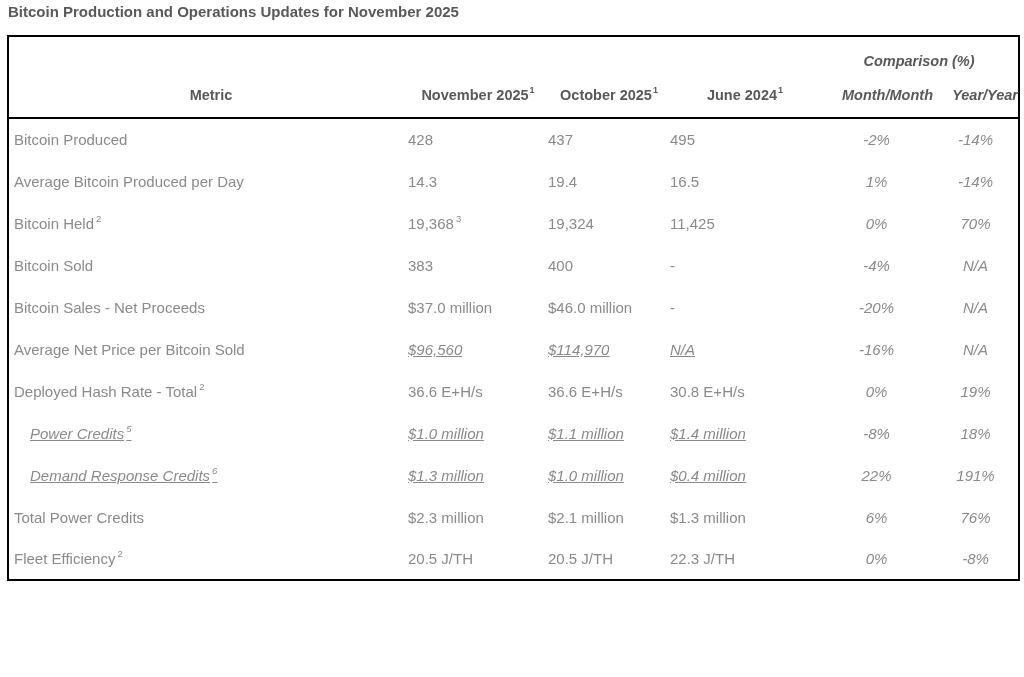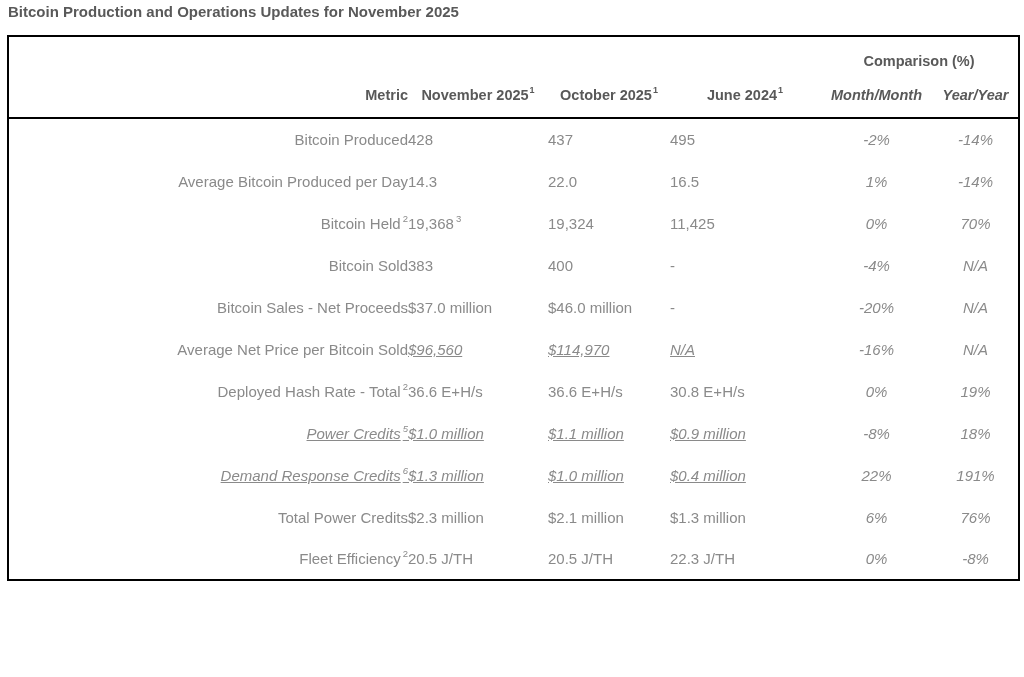--- a/index.html
+++ b/index.html
@@ -33,36 +33,37 @@
   thead tr.col-row th { border-bottom: 2px solid #000000; }
 
   th {
     color: #595959;
     font-size: 14.5px;
     font-weight: bold;
     vertical-align: middle;
     padding: 0;
   }
   th.cmp-head {
+    font-style: italic;
     text-align: center;
     vertical-align: bottom;
     padding-bottom: 3px;
   }
-  th.metric-head { text-align: right; padding-left: 5px; }
+  th.metric-head { text-align: center; padding-left: 5px; }
   th.col-head    { text-align: center; }
-  th.cmp-col     { font-style: italic; }
+  th.cmp-col     { font-style: italic; text-align: right; }
 
   tbody tr { height: 42px; }
   td {
     color: #8a8a8a;
     font-size: 15px;
     vertical-align: middle;
     padding: 0;
   }
-  td.metric { text-align: right; padding-left: 5px; }
+  td.metric { text-align: left; padding-left: 5px; }
   td.metric.indent { padding-left: 21px; }
   td.val { text-align: left; }
   td.cmp { text-align: center; font-style: italic; }
   .italic { font-style: italic; text-decoration: underline; }
 
   sup {
     font-size: 9.5px;
     line-height: 0;
     position: relative;
     top: -1px;
@@ -104,21 +105,21 @@
           <td class="metric"><span>Bitcoin Produced</span></td>
           <td class="val"><span>428</span></td>
           <td class="val"><span>437</span></td>
           <td class="val"><span>495</span></td>
           <td class="cmp">-2%</td>
           <td class="cmp">-14%</td>
         </tr>
         <tr>
           <td class="metric"><span>Average Bitcoin Produced per Day</span></td>
           <td class="val"><span>14.3</span></td>
-          <td class="val"><span>22.0</span></td>
+          <td class="val"><span>19.4</span></td>
           <td class="val"><span>16.5</span></td>
           <td class="cmp">1%</td>
           <td class="cmp">-14%</td>
         </tr>
         <tr>
           <td class="metric"><span>Bitcoin Held</span><sup>2</sup></td>
           <td class="val"><span>19,368</span><sup>3</sup></td>
           <td class="val"><span>19,324</span></td>
           <td class="val"><span>11,425</span></td>
           <td class="cmp">0%</td>
@@ -153,21 +154,21 @@
           <td class="val"><span>36.6 E+H/s</span></td>
           <td class="val"><span>36.6 E+H/s</span></td>
           <td class="val"><span>30.8 E+H/s</span></td>
           <td class="cmp">0%</td>
           <td class="cmp">19%</td>
         </tr>
         <tr>
           <td class="metric indent italic"><span>Power Credits</span><sup>5</sup></td>
           <td class="val italic"><span>$1.0 million</span></td>
           <td class="val italic"><span>$1.1 million</span></td>
-          <td class="val italic"><span>$0.9 million</span></td>
+          <td class="val italic"><span>$1.4 million</span></td>
           <td class="cmp">-8%</td>
           <td class="cmp">18%</td>
         </tr>
         <tr>
           <td class="metric indent italic"><span>Demand Response Credits</span><sup>6</sup></td>
           <td class="val italic"><span>$1.3 million</span></td>
           <td class="val italic"><span>$1.0 million</span></td>
           <td class="val italic"><span>$0.4 million</span></td>
           <td class="cmp">22%</td>
           <td class="cmp">191%</td>

